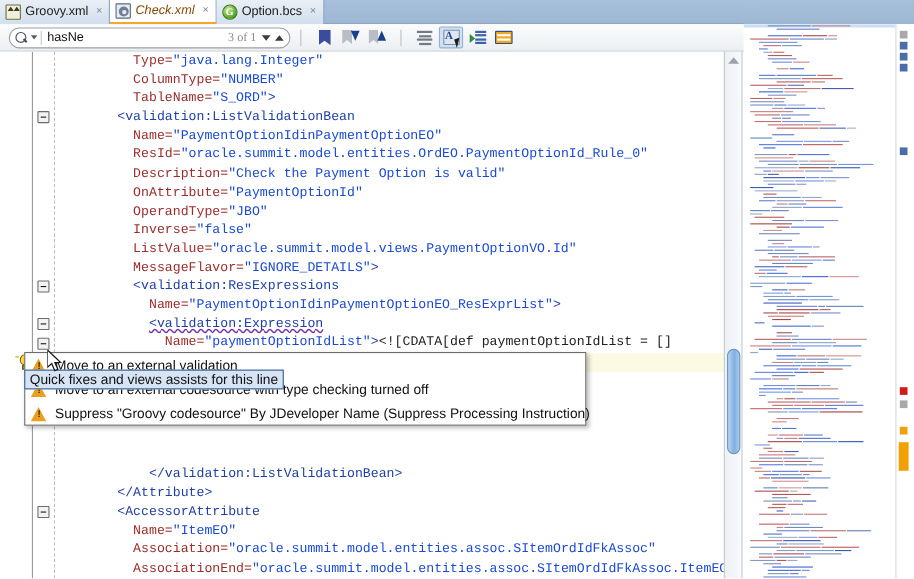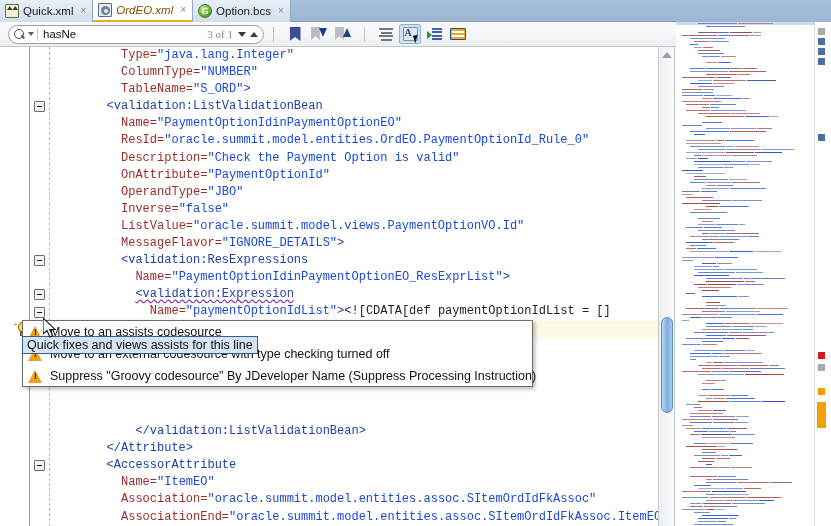--- a/index.html
+++ b/index.html
@@ -433,26 +433,26 @@
   }
 </style>
 </head>
 <body>
 
 <div id="app">
 
   <div class="tabbar">
     <div class="tab">
       <span class="tabicon ic-xmldoc"></span>
-      <span>Quick.xml</span>
+      <span>Groovy.xml</span>
       <span class="tabclose">×</span>
     </div>
     <div class="tab active">
       <span class="tabicon ic-gearxml"></span>
-      <span>OrdEO.xml</span>
+      <span>Check.xml</span>
       <span class="tabclose">×</span>
     </div>
     <div class="tab">
       <span class="tabicon ic-gcircle">G</span>
       <span>Option.bcs</span>
       <span class="tabclose">×</span>
     </div>
     <div class="tabbar-spacer"></div>
     <div class="tabbar-menu">
       <span class="arrow"></span>
@@ -518,21 +518,21 @@
         <div class="fold" style="top: 242.4px;"></div>
         <div class="fold" style="top: 259.5px;"></div>
         <div class="fold" style="top: 413.4px;"></div>
       </div>
     <div class="code" id="code-lines"><div class="ln"><span>          </span><span class="attr">Type=</span><span class="val">"java.lang.Integer"</span></div><div class="ln"><span>          </span><span class="attr">ColumnType=</span><span class="val">"NUMBER"</span></div><div class="ln"><span>          </span><span class="attr">TableName=</span><span class="val">"S_ORD"</span><span class="tag">&gt;</span></div><div class="ln"><span>        </span><span class="tag">&lt;validation:ListValidationBean</span></div><div class="ln"><span>          </span><span class="attr">Name=</span><span class="val">"PaymentOptionIdinPaymentOptionEO"</span></div><div class="ln"><span>          </span><span class="attr">ResId=</span><span class="val">"oracle.summit.model.entities.OrdEO.PaymentOptionId_Rule_0"</span></div><div class="ln"><span>          </span><span class="attr">Description=</span><span class="val">"Check the Payment Option is valid"</span></div><div class="ln"><span>          </span><span class="attr">OnAttribute=</span><span class="val">"PaymentOptionId"</span></div><div class="ln"><span>          </span><span class="attr">OperandType=</span><span class="val">"JBO"</span></div><div class="ln"><span>          </span><span class="attr">Inverse=</span><span class="val">"false"</span></div><div class="ln"><span>          </span><span class="attr">ListValue=</span><span class="val">"oracle.summit.model.views.PaymentOptionVO.Id"</span></div><div class="ln"><span>          </span><span class="attr">MessageFlavor=</span><span class="val">"IGNORE_DETAILS"</span><span class="tag">&gt;</span></div><div class="ln"><span>          </span><span class="tag">&lt;validation:ResExpressions</span></div><div class="ln"><span>            </span><span class="attr">Name=</span><span class="val">"PaymentOptionIdinPaymentOptionEO_ResExprList"</span><span class="tag">&gt;</span></div><div class="ln"><span>            </span><span class="tag squig">&lt;validation:Expression</span></div><div class="ln"><span>              </span><span class="attr">Name=</span><span class="val">"paymentOptionIdList"</span><span class="tag">&gt;</span><span class="plain">&lt;![CDATA[def paymentOptionIdList = []</span></div><div class="ln cur"><span></span><span class="plain">while ( PaymentOptionsVA.</span><span class="hit">hasNe</span><span class="plain">xt() ) {</span></div><div class="ln"><span></span></div><div class="ln"><span></span></div><div class="ln"><span></span></div><div class="ln"><span></span></div><div class="ln"><span></span></div><div class="ln"><span>            </span><span class="tag">&lt;/validation:ListValidationBean&gt;</span></div><div class="ln"><span>        </span><span class="tag">&lt;/Attribute&gt;</span></div><div class="ln"><span>        </span><span class="tag">&lt;AccessorAttribute</span></div><div class="ln"><span>          </span><span class="attr">Name=</span><span class="val">"ItemEO"</span></div><div class="ln"><span>          </span><span class="attr">Association=</span><span class="val">"oracle.summit.model.entities.assoc.SItemOrdIdFkAssoc"</span></div><div class="ln"><span>          </span><span class="attr">AssociationEnd=</span><span class="val">"oracle.summit.model.entities.assoc.SItemOrdIdFkAssoc.ItemEO"</span></div><div class="ln"></div><div class="guide" style="left: 0px;"></div></div>
   </div>
 
   <div class="popup" id="popup">
       <div class="popitem">
         <span class="warn-tri"></span>
-        <span>Move to an assists codesource</span>
+        <span>Move to an external validation</span>
       </div>
       <div class="popitem">
         <span class="warn-tri"></span>
         <span>Move to an external codesource with type checking turned off</span>
       </div>
       <div class="popitem">
         <span class="warn-tri"></span>
         <span>Suppress "Groovy codesource" By JDeveloper Name (Suppress Processing Instruction)</span>
       </div>
     </div>

